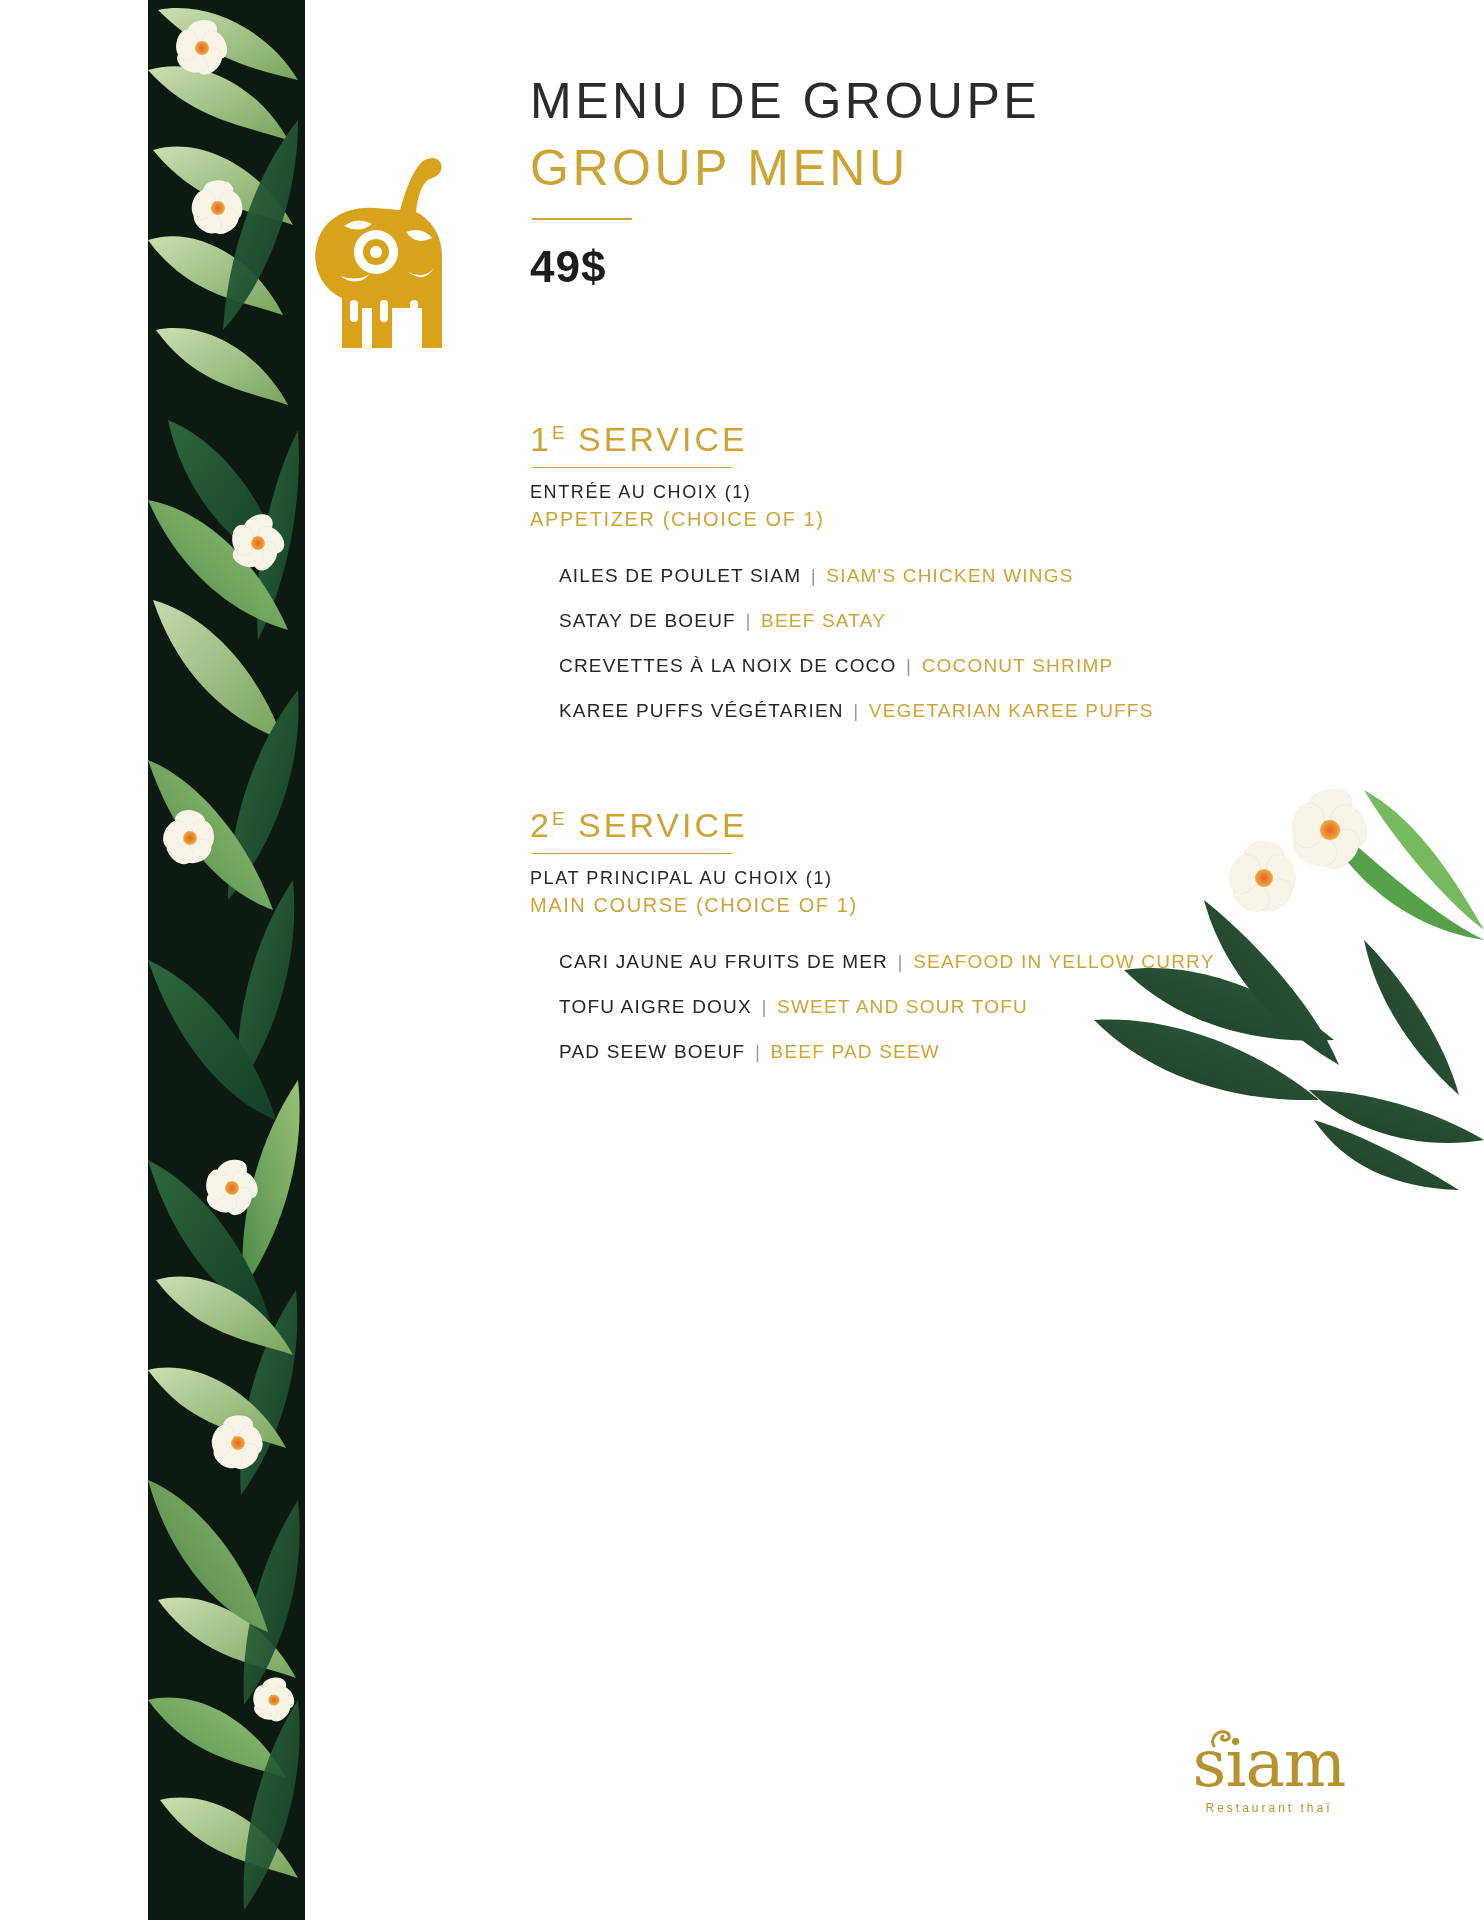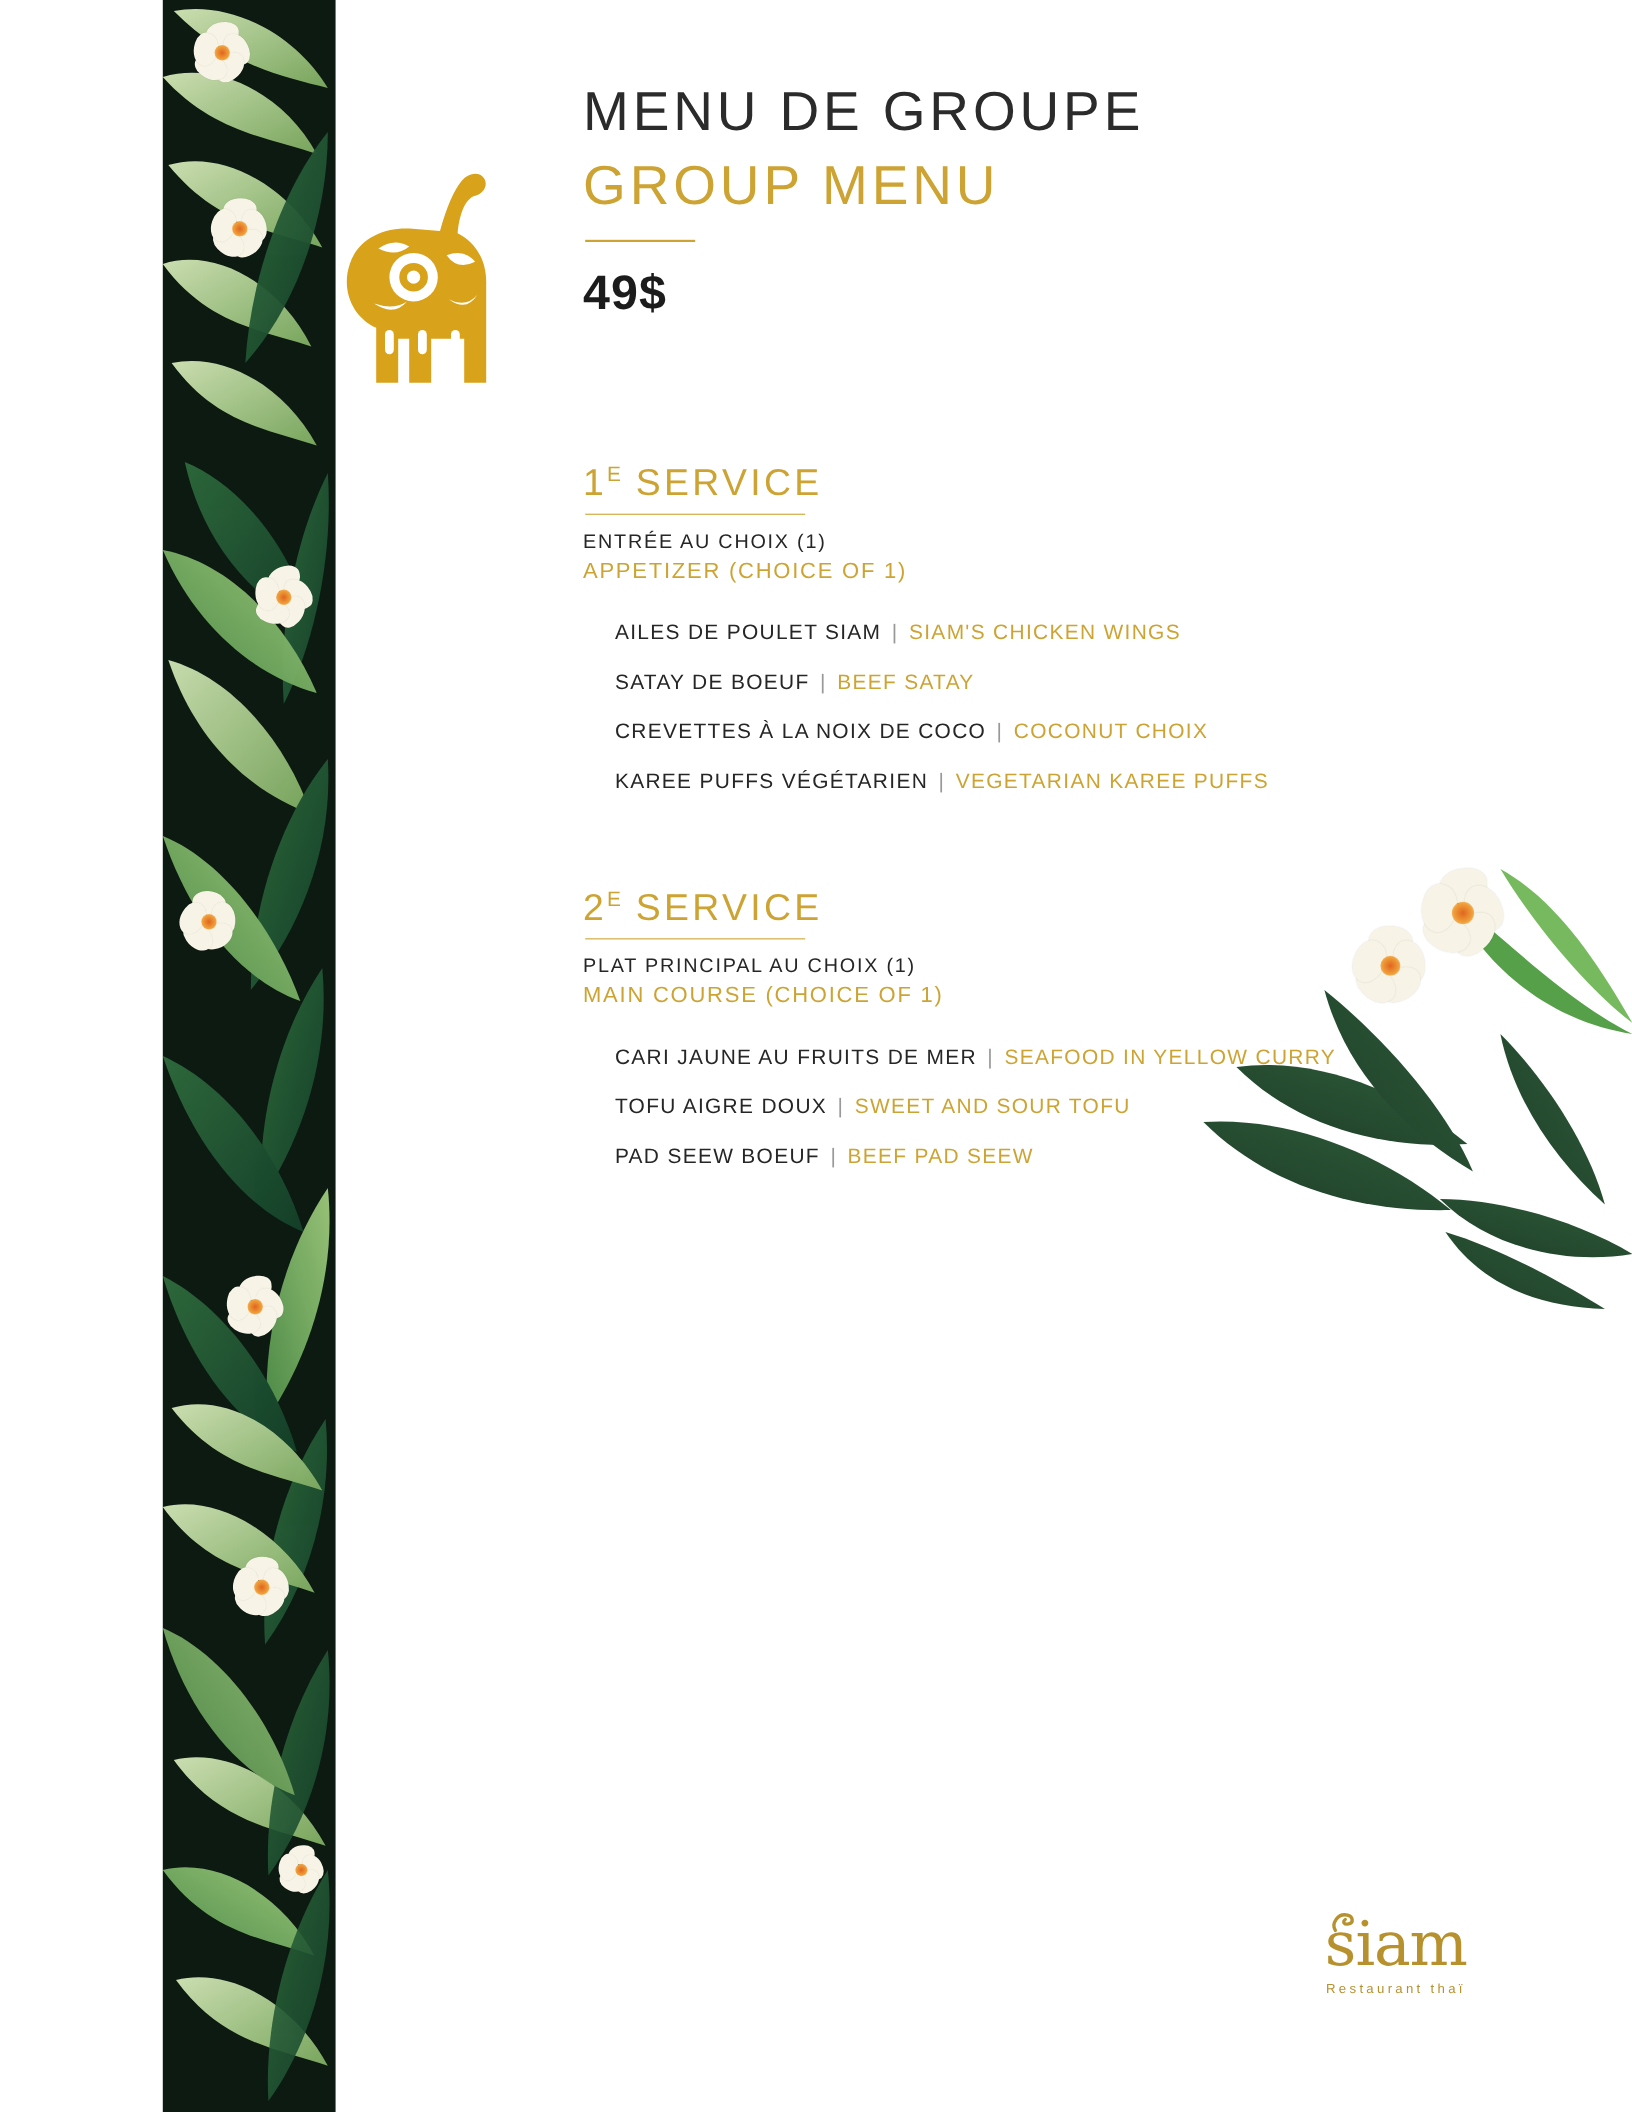--- a/index.html
+++ b/index.html
@@ -166,21 +166,21 @@
   .logo {
     position: absolute;
     right: 100px;
     bottom: 105px;
     width: 230px;
     text-align: center;
     color: #b8912f;
   }
   .logo-word {
     font-family: "DejaVu Serif", serif;
-    font-size: 56px;
+    font-size: 66px;
     line-height: 0.9;
     letter-spacing: -1px;
     color: #b8912f;
     font-weight: 400;
   }
   .logo-sub {
     font-size: 12px;
     letter-spacing: 3px;
     color: #b8912f;
     margin-top: 8px;
@@ -409,21 +409,21 @@
         <span class="en">SIAM'S CHICKEN WINGS</span>
       </div>
       <div class="item">
         <span>SATAY DE BOEUF</span>
         <span class="sep">|</span>
         <span class="en">BEEF SATAY</span>
       </div>
       <div class="item">
         <span>CREVETTES À LA NOIX DE COCO</span>
         <span class="sep">|</span>
-        <span class="en">COCONUT CHOIX</span>
+        <span class="en">COCONUT SHRIMP</span>
       </div>
       <div class="item">
         <span>KAREE PUFFS VÉGÉTARIEN</span>
         <span class="sep">|</span>
         <span class="en">VEGETARIAN KAREE PUFFS</span>
       </div>
     </div>
   </div>
 
   <div class="service-block later">

